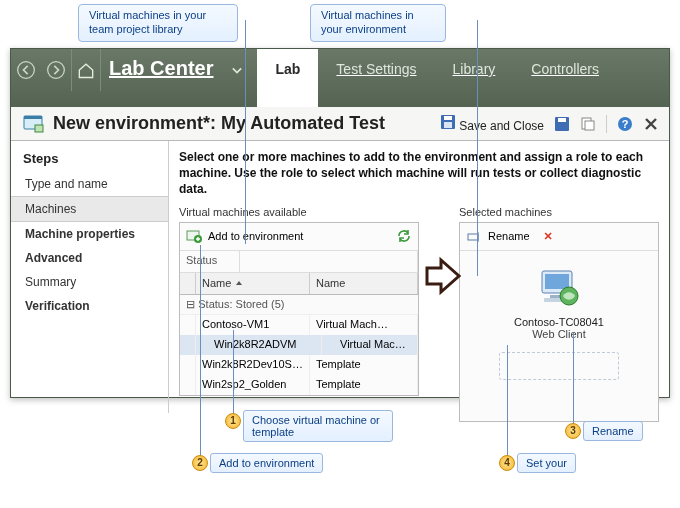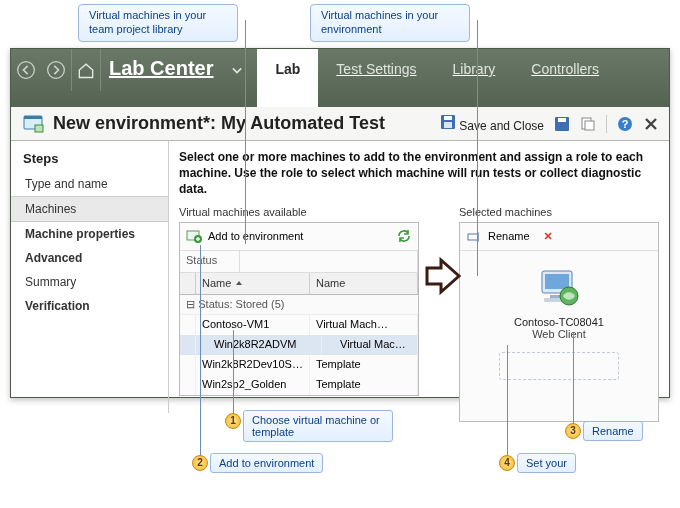--- a/index.html
+++ b/index.html
@@ -62,21 +62,21 @@
 
   .icon16 { width:16px; height:16px; display:inline-flex; align-items:center; justify-content:center; }
 </style>
 </head>
 <body>
 
 <div class="callout" style="left:78px; top:4px; width:160px;">Virtual machines in your
 team project library</div>
 <div class="callout-line" style="left:245px; top:20px; height:224px;"></div>
 
-<div class="callout" style="left:310px; top:4px; width:160px;">Virtual machines in your
+<div class="callout" style="left:310px; top:4px; width:136px;">Virtual machines in your
 environment</div>
 <div class="callout-line" style="left:477px; top:20px; height:256px;"></div>
 
 <div class="window">
   <div class="header">
     <div class="nav-btn">
       <svg viewBox="0 0 24 24">
           <circle cx="12" cy="12" r="10" fill="none" stroke="#cdd6cb" stroke-width="1.5"></circle>
           <path d="M14 7l-5 5 5 5" fill="none" stroke="#cdd6cb" stroke-width="2"></path>
         </svg>

